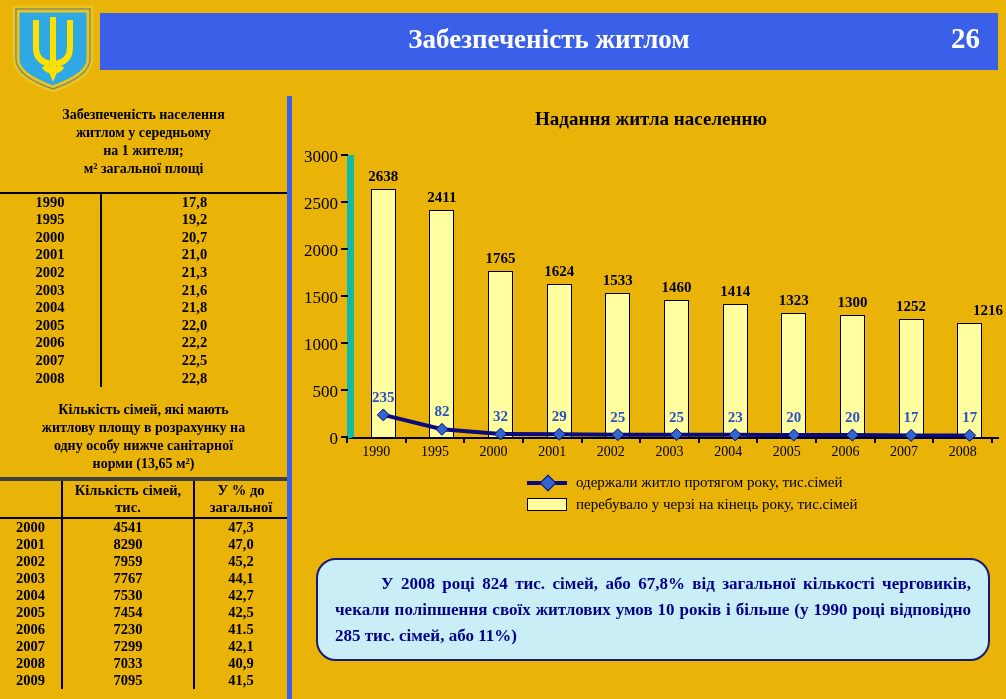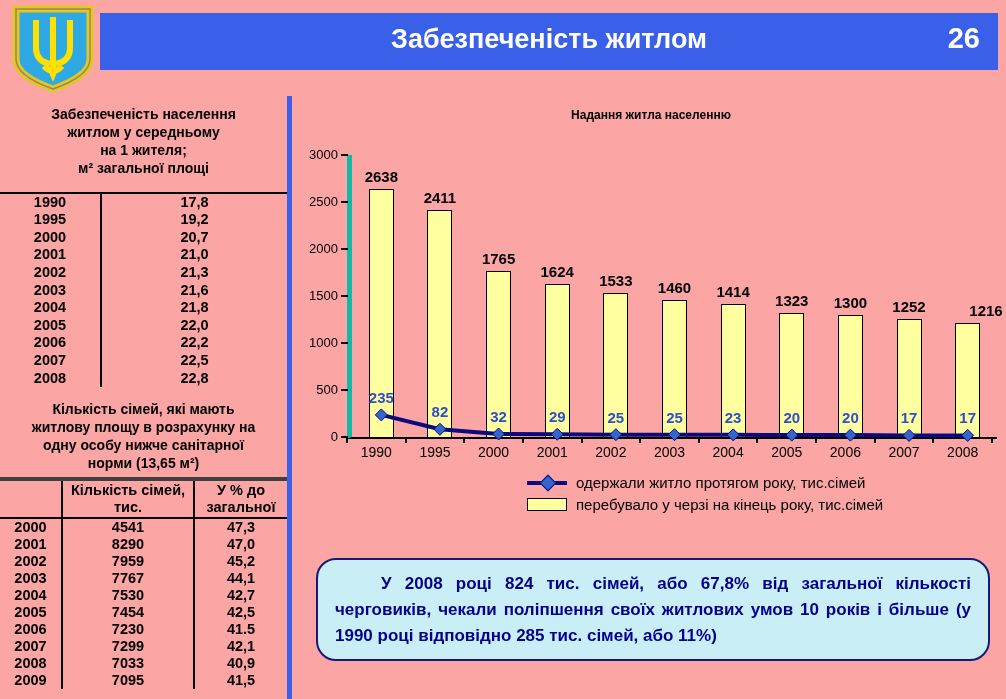--- a/index.html
+++ b/index.html
@@ -1,17 +1,17 @@
 <!DOCTYPE html>
 <html><head>
 <meta charset="utf-8">
 <style>
   html,body{margin:0;padding:0;background:#fff;}
-  .slide{position:relative;width:1006px;height:699px;background:#fca5a5;overflow:hidden;
-         font-family:Liberation Sans, sans-serif;}
+  .slide{position:relative;width:1006px;height:699px;background:#eab308;overflow:hidden;
+         font-family:Liberation Serif, serif;}
 
   
   .coat{position:absolute;left:10px;top:4px;width:86px;height:88px;}
   .header-bar{position:absolute;left:100px;top:13px;width:898px;height:57px;}
   .header-title{position:absolute;left:0;right:0;top:11px;text-align:center;
                 color:#fff;font-size:27px;font-weight:bold;}
   .page-num{position:absolute;right:18px;top:9px;color:#fff;font-size:29px;font-weight:bold;}
 
   
   .left-panel{position:absolute;left:0;top:100px;width:287px;}
@@ -26,27 +26,27 @@
   .t2-title{margin:14px 2px 0 2px;padding-bottom:4px;}
   .tbl2{border-top:4px solid #404040;}
   .tbl2 th{font-size:14.5px;line-height:17px;padding:1px 2px;border-bottom:2px solid #000;
            white-space:pre-line;font-weight:bold;}
   .tbl2 tr>*:nth-child(1){width:57px;border-right:2px solid #000;}
   .tbl2 tr>*:nth-child(2){width:126px;border-right:2px solid #000;}
   .tbl2 td{line-height:17px;}
 
   
   .chart{position:absolute;left:300px;top:100px;width:702px;height:460px;}
-  .chart-title{text-align:center;font-weight:bold;font-size:12px;margin:8px 0 0 0;}
+  .chart-title{text-align:center;font-weight:bold;font-size:19px;margin:8px 0 0 0;}
   .plot{position:absolute;left:47px;top:55px;width:645px;height:282px;
-        border-left:5px solid #14b8a6;border-bottom:2px solid #000;}
+        border-left:7px solid #14b8a6;border-bottom:2px solid #000;}
   .bar{position:absolute;bottom:0;border:1px solid #000;border-bottom:none;box-sizing:border-box;}
   .bar-label{position:absolute;width:60px;text-align:center;font-weight:bold;font-size:15px;color:#000;}
   .pt-label{position:absolute;width:44px;text-align:center;font-weight:bold;font-size:15px;}
-  .y-tick-label{position:absolute;width:36px;text-align:right;font-size:13px;left:2px;}
+  .y-tick-label{position:absolute;width:36px;text-align:right;font-size:17px;left:2px;}
   .y-tick{position:absolute;left:41px;width:7px;height:2px;background:#000;}
   .x-tick{position:absolute;top:337px;width:2px;height:6px;background:#000;}
   .x-tick-label{position:absolute;top:344px;width:60px;text-align:center;font-size:14px;}
   .line-svg{position:absolute;left:0;top:0;overflow:visible;pointer-events:none;}
   .legend{position:absolute;left:227px;top:374px;display:flex;flex-direction:column;gap:5px;}
   .legend-item{display:flex;align-items:center;gap:9px;font-size:15px;}
   .sw{width:40px;height:13px;box-sizing:border-box;position:relative;flex:0 0 auto;}
   .sw-bar{border:1.5px solid #000;}
   .sw-line .sw-stroke{position:absolute;left:0;right:0;top:5px;height:4px;}
   .sw-line .sw-diamond{position:absolute;left:15px;top:1px;width:10px;height:10px;transform:rotate(45deg);}

